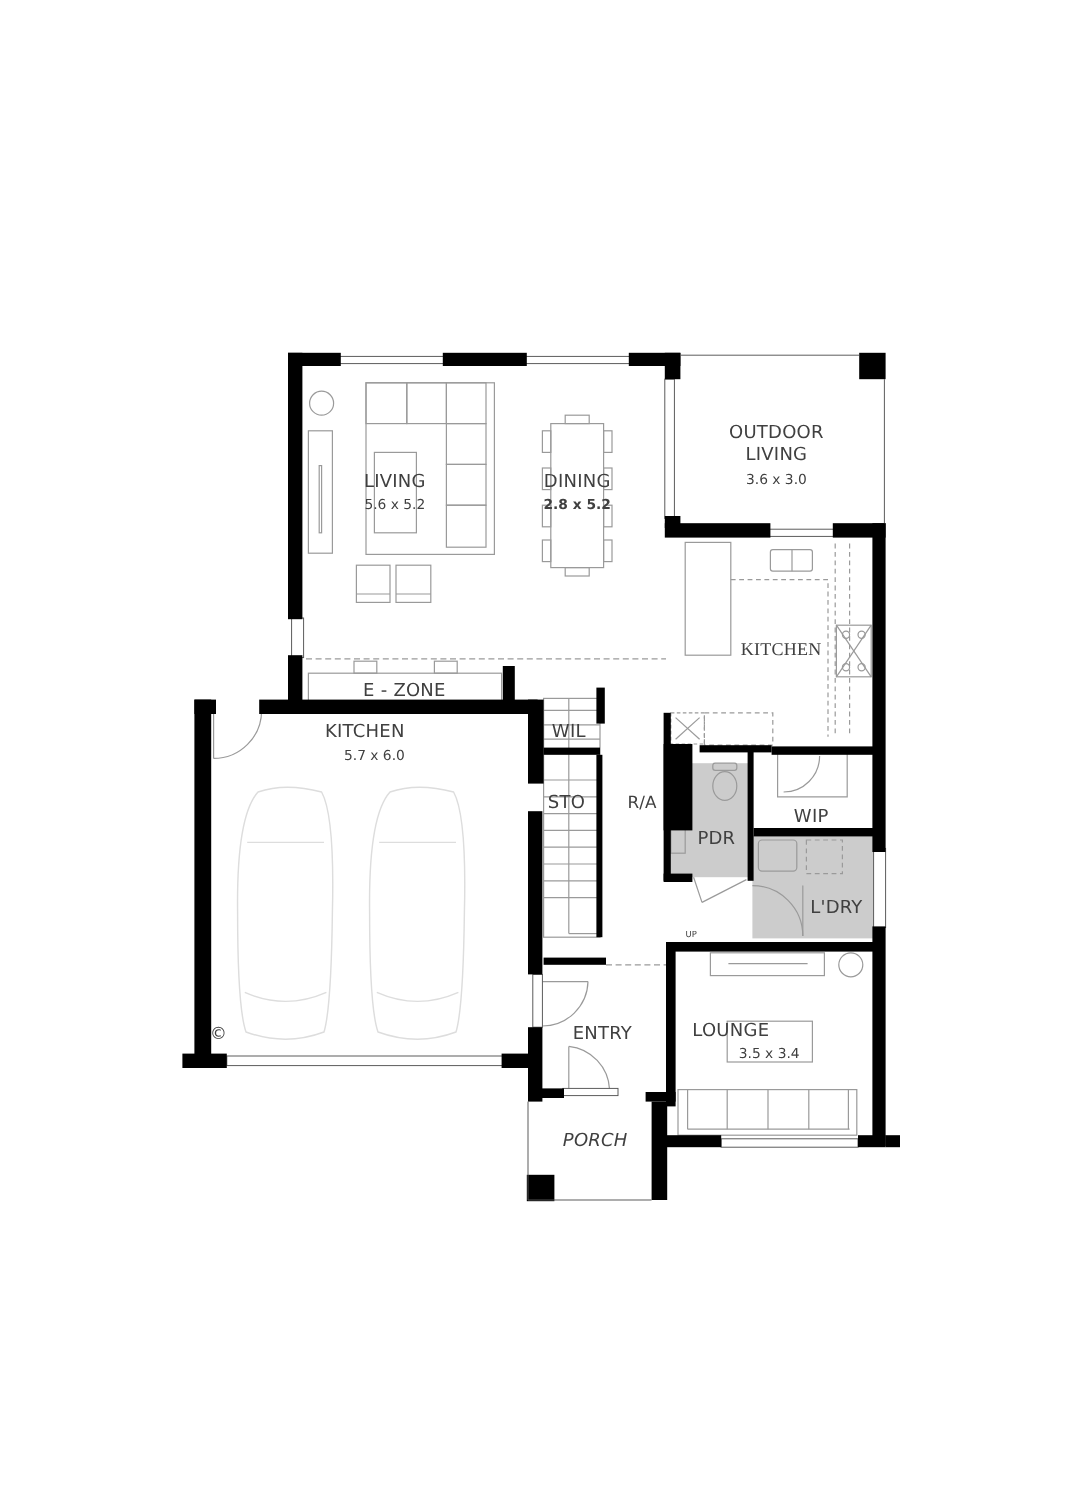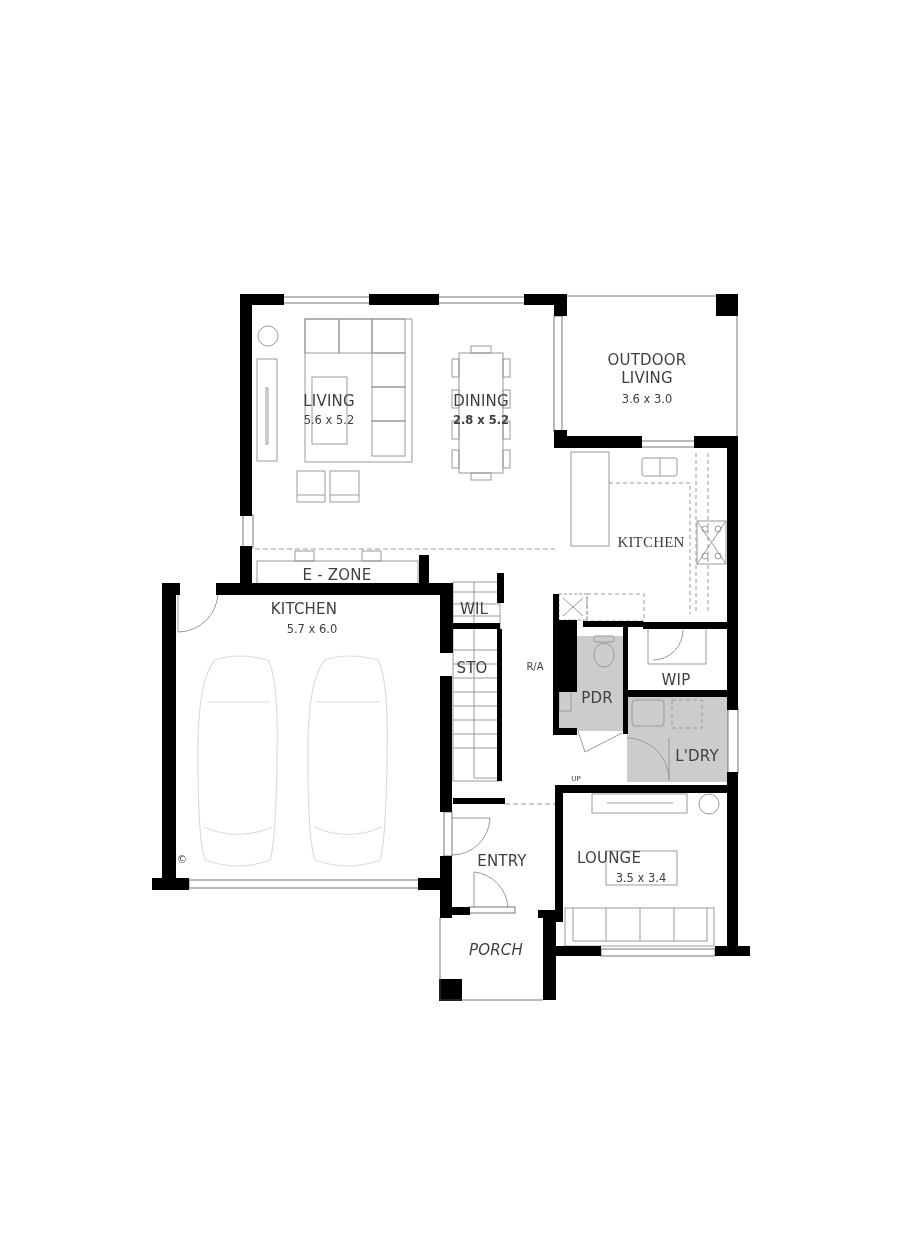--- a/index.html
+++ b/index.html
@@ -9,21 +9,21 @@
     position: absolute;
     font-family: "DejaVu Sans", sans-serif;
     color: #404040;
     text-align: center;
     white-space: nowrap;
     transform: translateX(-50%);
     line-height: 1.15;
   }
   .room-name { font-size: 15px; letter-spacing: 0.2px; }
   .room-dim { font-size: 11.5px; }
-  .small { font-size: 10px; }
+  .small { font-size: 14px; }
   .tiny { font-size: 7px; }
 </style>
 </head>
 <body>
 
 <svg class="plan" viewBox="0 0 901 1245" xmlns="http://www.w3.org/2000/svg">
 
   <g fill="#cccccc">
     <rect x="557" y="636" width="68" height="95"></rect>
     <rect x="627" y="696" width="101" height="86"></rect>

